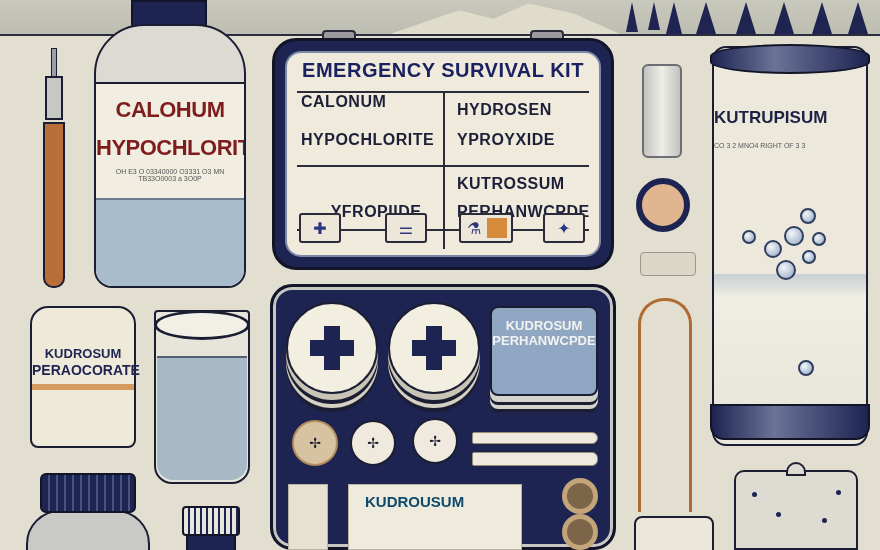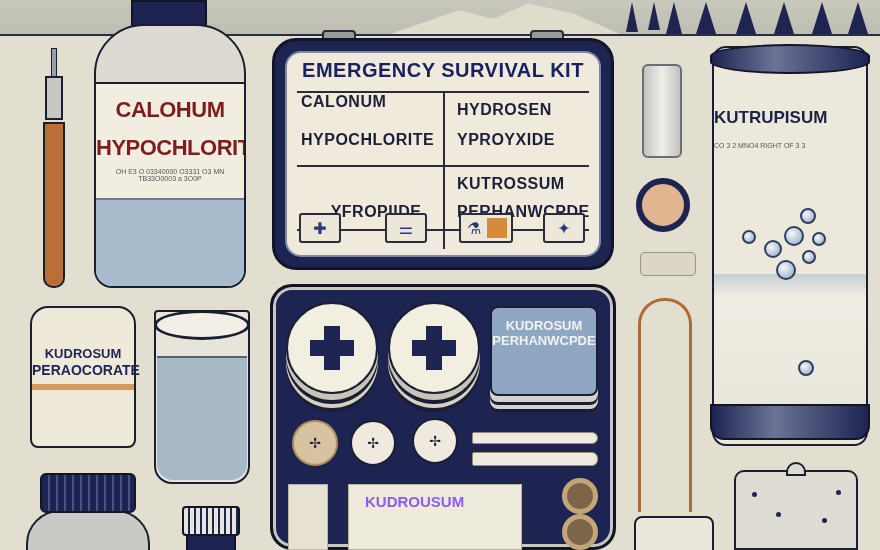--- a/index.html
+++ b/index.html
@@ -85,21 +85,21 @@
   }
   .button-disc {
     width: 46px; height: 46px; border-radius: 50%; border: 2px solid #1b1e33;
     display: flex; align-items: center; justify-content: center; font-size: 14px; color: #1b1e33;
   }
   .match {
     height: 12px; background: #eeeae0; border-radius: 2px 6px 6px 2px; border: 1px solid #9a8c73;
   }
   .firestarter-label {
     left: 348px; top: 484px; width: 174px; height: 66px; background: #efebdc;
-    border: 1px solid #b8b3a3; color: #8b5cf6; font-weight: bold; font-size: 15px; padding: 8px 0 0 16px;
+    border: 1px solid #b8b3a3; color: #0c4a6e; font-weight: bold; font-size: 15px; padding: 8px 0 0 16px;
     line-height: 17px;
   }
   .ring {
     width: 36px; height: 36px; border-radius: 50%; border: 5px solid #c4a57a; background: #7c6548;
   }
 
   
   .tool-shaft { left: 43px; top: 122px; width: 22px; height: 166px; background: #b86f38; border: 2px solid #1b1e33; border-radius: 0 0 10px 10px; }
   .tool-head { left: 45px; top: 76px; width: 18px; height: 44px; background: #c7c8c4; border: 2px solid #1b1e33; }
   .tool-tip { left: 51px; top: 48px; width: 6px; height: 30px; background: #9aa0a8; border: 1px solid #1b1e33; }

